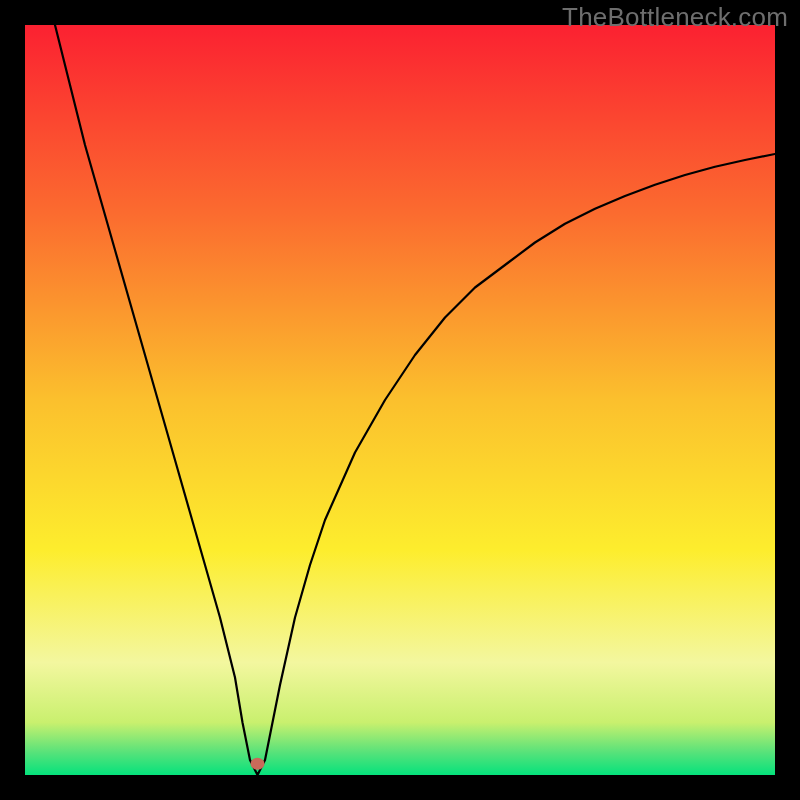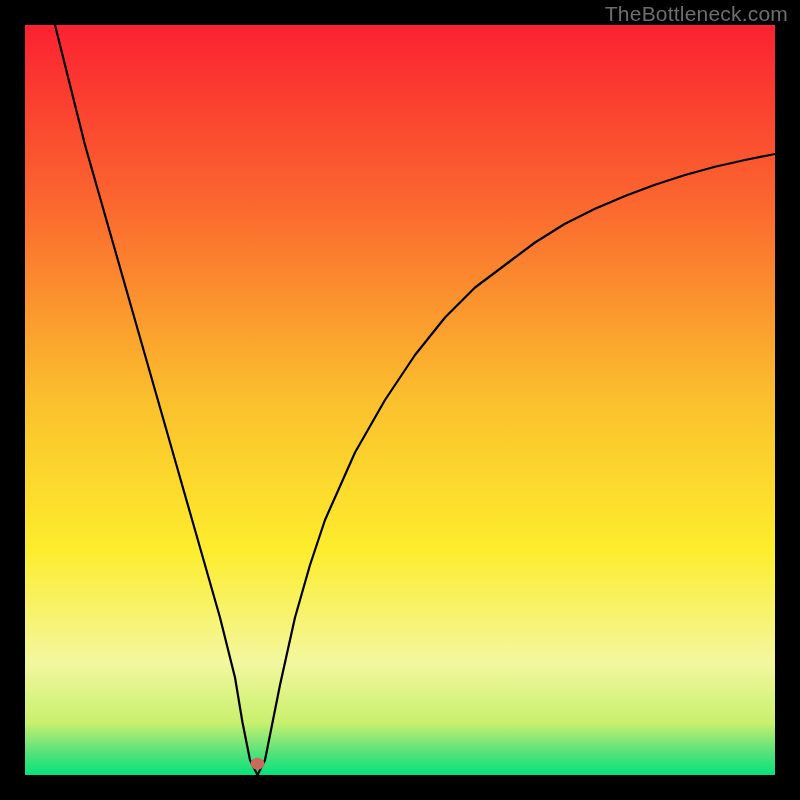--- a/index.html
+++ b/index.html
@@ -36,21 +36,21 @@
     position: absolute;
     top: 0; left: 0;
     width: 100%;
     height: 100%;
   }
   .watermark {
     position: absolute;
     top: 2px;
     right: 12px;
     color: #6e6e6e;
-    font-size: 21px;
+    font-size: 26px;
     font-weight: 500;
     letter-spacing: 0.2px;
   }
 </style>
 </head>
 <body>
 
 <div class="frame">
 
   <div class="plot-area">

